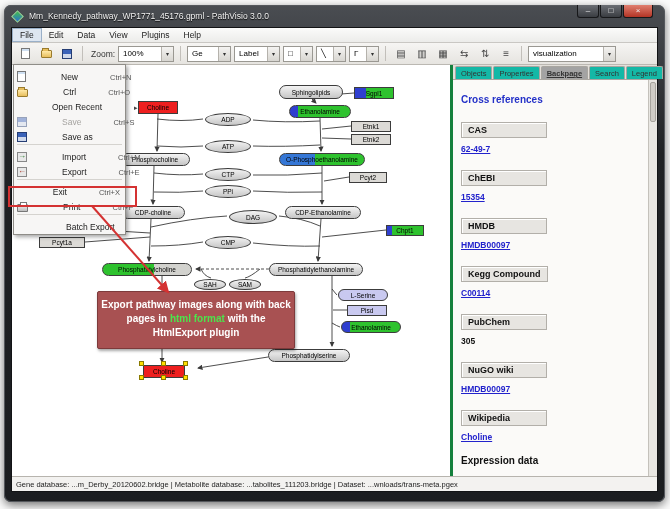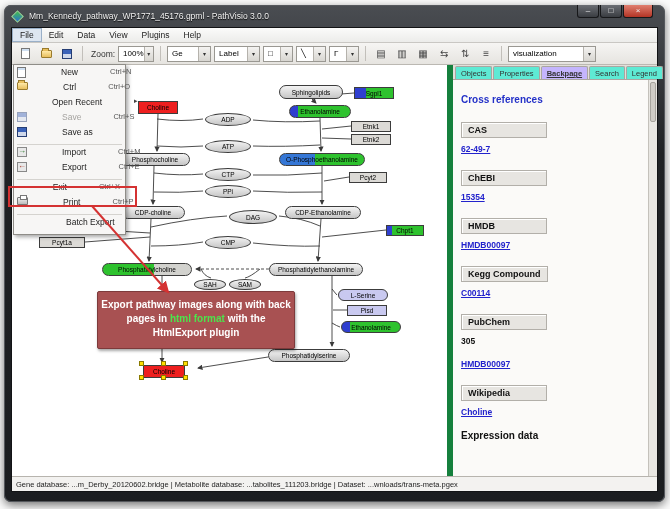--- a/index.html
+++ b/index.html
@@ -39,21 +39,21 @@
   .ic-import { width:10px; height:10px; background:#e8e8e8; border:1px solid #888; position:relative; }
   .ic-import::before { content:"→"; position:absolute; left:0; top:-2px; font-size:8px; color:#2a7a2a; }
   .ic-export { width:10px; height:10px; background:#e8e8e8; border:1px solid #888; position:relative; }
   .ic-export::before { content:"←"; position:absolute; left:0; top:-2px; font-size:8px; color:#aa3a2a; }
   .ic-print { width:11px; height:8px; background:linear-gradient(#efefef,#bdbdbd); border:1px solid #777; border-radius:1px 1px 0 0; position:relative; }
   .ic-print::before { content:""; position:absolute; left:2px; top:-3px; width:5px; height:3px; background:#fff; border:1px solid #777; }
 
   .mainrow { flex:1; display:flex; min-height:0; position:relative; }
 
   
-  .canvas { flex:1; background:#fff; border-right:6px solid #15803d; position:relative; overflow:hidden; }
+  .canvas { flex:1; background:#fff; border-right:3px solid #15803d; position:relative; overflow:hidden; }
   .canvas svg.links { position:absolute; left:0; top:0; z-index:1; }
   .node { position:absolute; z-index:2; border:1px solid #3c3c3c; background:linear-gradient(180deg,#f3f3f3,#c6c6c6);
           display:flex; align-items:center; justify-content:center; font-size:6.5px; color:#000; white-space:nowrap; overflow:hidden; cursor:pointer; }
   .node.pill { border-radius:7px; }
   .node.ellipse { border-radius:50%; }
   .node.gene { background:#dcdad6; }
   .node.red { background:#ee1f1f; }
   .node.lav { background:#c9c9f0; }
   .node.grad-bg { background:linear-gradient(90deg,#2f3fd0 0 14%,#2ec22e 14%); }
   .node.grad-bg30 { background:linear-gradient(90deg,#2f3fd0 0 30%,#2ec22e 30%); }
@@ -63,34 +63,34 @@
   .hdl { position:absolute; width:5px; height:5px; background:#ffe000; border:1px solid #8a7a00; z-index:3; }
 
   .annotation { position:absolute; left:85px; top:226px; width:198px; height:58px; z-index:5;
                 background:#a85152; border:1px solid #7d3a3b; border-radius:2px; color:#fff; font-weight:bold;
                 font-size:10px; line-height:1.4; text-align:center; padding-top:6px; box-shadow:1px 2px 3px rgba(0,0,0,.35); }
   .annotation .hl { color:#4ce44c; }
 
   
   .filemenu { position:absolute; left:1px; top:15px; width:113px; z-index:40; background:#f7f6f5;
               border:1px solid #8f8d88; box-shadow:2px 2px 4px rgba(0,0,0,.35); padding:2px 0; }
-  .mi { height:15px; display:flex; align-items:flex-start; padding:0 5px 0 3px; font-size:8.5px; color:#1d1d1d; cursor:pointer;gap:32px; }
+  .mi { height:15px; display:flex; align-items:flex-end; padding:0 5px 0 3px; font-size:8.5px; color:#1d1d1d; cursor:pointer;gap:32px; }
   .mi .mi-ic { width:14px; display:flex; justify-content:center; margin-right:3px; }
   .mi .mi-label { flex:0 0 auto; }
   .mi .mi-short { margin-left:auto; color:#555; font-size:7.5px; }
   .mi.disabled { color:#a5a3a0; }
   .mi .mi-sub { margin-left:auto; font-size:7px; color:#444; }
   .msep { height:1px; background:#d5d3cf; margin:2px 3px; }
 
   
   .panel { width:204px; background:#efedea; display:flex; flex-direction:column; }
   .tabs { height:15px; display:flex; align-items:flex-end; background:#e2dfda; border-bottom:1px solid #a9a6a0; padding-left:2px; }
-  .tab { font-size:7.5px; padding:2px 5px 1px; border:1px solid #a9a6a0; border-bottom:none; background:#5eead4;
+  .tab { font-size:7.5px; padding:2px 5px 1px; border:1px solid #a9a6a0; border-bottom:none; background:#14b8a6;
          margin-right:1px; border-radius:2px 2px 0 0; color:#333; cursor:pointer; white-space:nowrap; }
-  .tab.active { background:#c4b5fd; font-weight:bold;text-decoration:underline; }
+  .tab.active { background:#a3a3a3; font-weight:bold;text-decoration:underline; }
   .panel-body { flex:1; background:#fbfaf8; position:relative; overflow:hidden; padding:8px 10px 0 8px; }
   .bp-heading { color:#2431c8; font-weight:bold; font-size:10px; margin:6px 0 14px; }
   .bp-section { margin-bottom:13px; }
   .bp-box { display:inline-block; min-width:86px; background:#e7e5e1; border:1px solid #b2afa9;
             box-shadow:inset 1px 1px 0 #fff; font-size:9px; font-weight:bold; color:#111; padding:2px 6px; }
   .bp-val { display:block; margin-top:6px; font-size:8.5px; color:#2222cc; text-decoration:underline; cursor:pointer;font-weight:bold; }
   .bp-val.plain { color:#111; text-decoration:none; cursor:default; }
   .bp-footer { font-weight:bold; font-size:10px; color:#111; margin-top:4px; }
   .pscroll { position:absolute; right:0; top:0; bottom:0; width:9px; background:#e8e6e2; border-left:1px solid #c4c1bb; }
   .pscroll .thumb { position:absolute; left:1px; right:1px; top:2px; height:40px; background:#cfccc6; border:1px solid #a6a39d; border-radius:2px; }
@@ -130,21 +130,21 @@
           <span class="ic-page"></span>
         </div>
       <div class="tbtn">
           <span class="ic-folder"></span>
         </div>
       <div class="tbtn">
           <span class="ic-save"></span>
         </div>
       <div class="tsep"></div>
       <span class="zoom-label">Zoom:</span>
-      <div class="combo" style="width:36px">
+      <div class="combo" style="width:56px">
         <span>100%</span>
         <span class="caret">▾</span>
       </div>
       <div class="tsep"></div>
       <div class="combo" style="width:44px">
         <span>Ge</span>
         <span class="caret">▾</span>
       </div>
       <div class="combo" style="width:46px">
         <span>Label</span>
@@ -307,20 +307,21 @@
           </div>
           <div class="bp-section">
             <div class="bp-box">Kegg Compound</div>
             <a class="bp-val">C00114</a>
           </div>
           <div class="bp-section">
             <div class="bp-box">PubChem</div>
             <a class="bp-val plain">305</a>
           </div>
           <div class="bp-section">
+            <div class="bp-box">NuGO wiki</div>
             <a class="bp-val">HMDB00097</a>
           </div>
           <div class="bp-section">
             <div class="bp-box">Wikipedia</div>
             <a class="bp-val">Choline</a>
           </div>
 
           <div class="bp-footer">Expression data</div>
           <div class="pscroll">
               <div class="thumb"></div>

